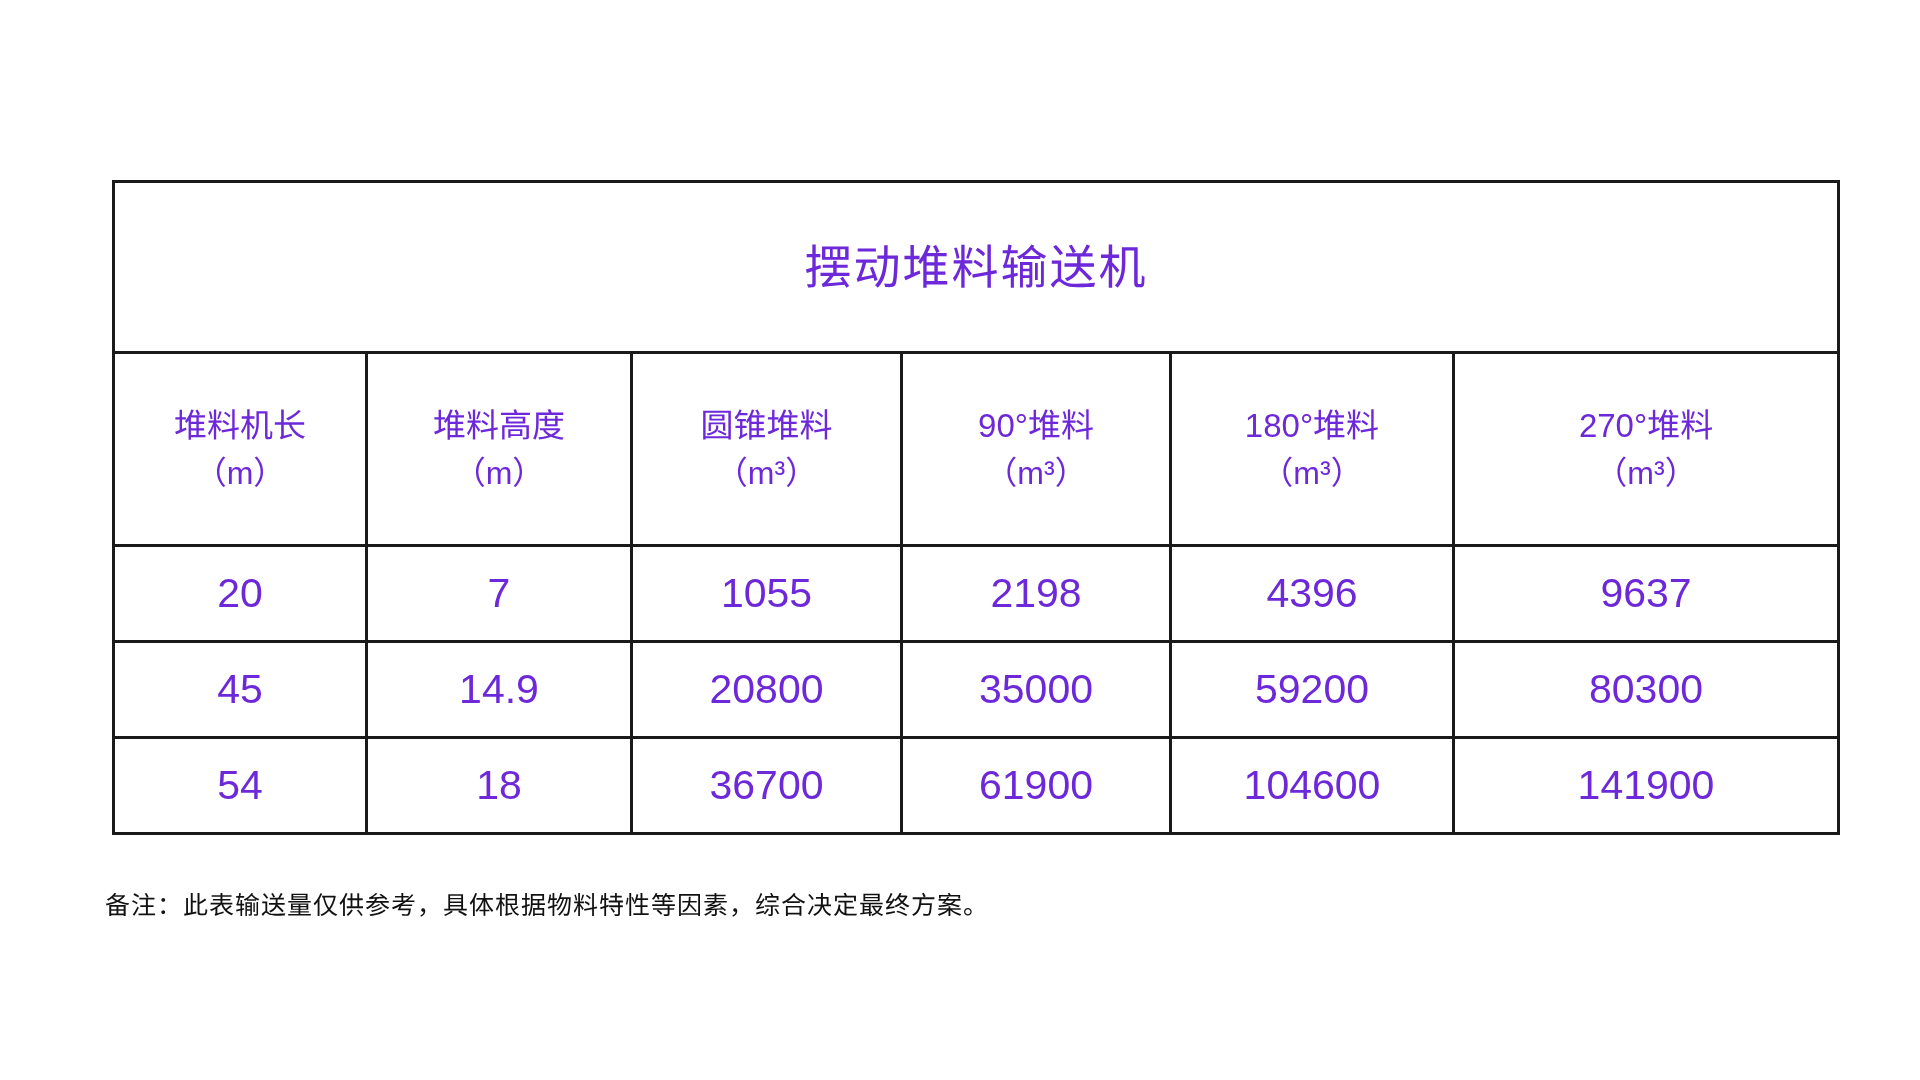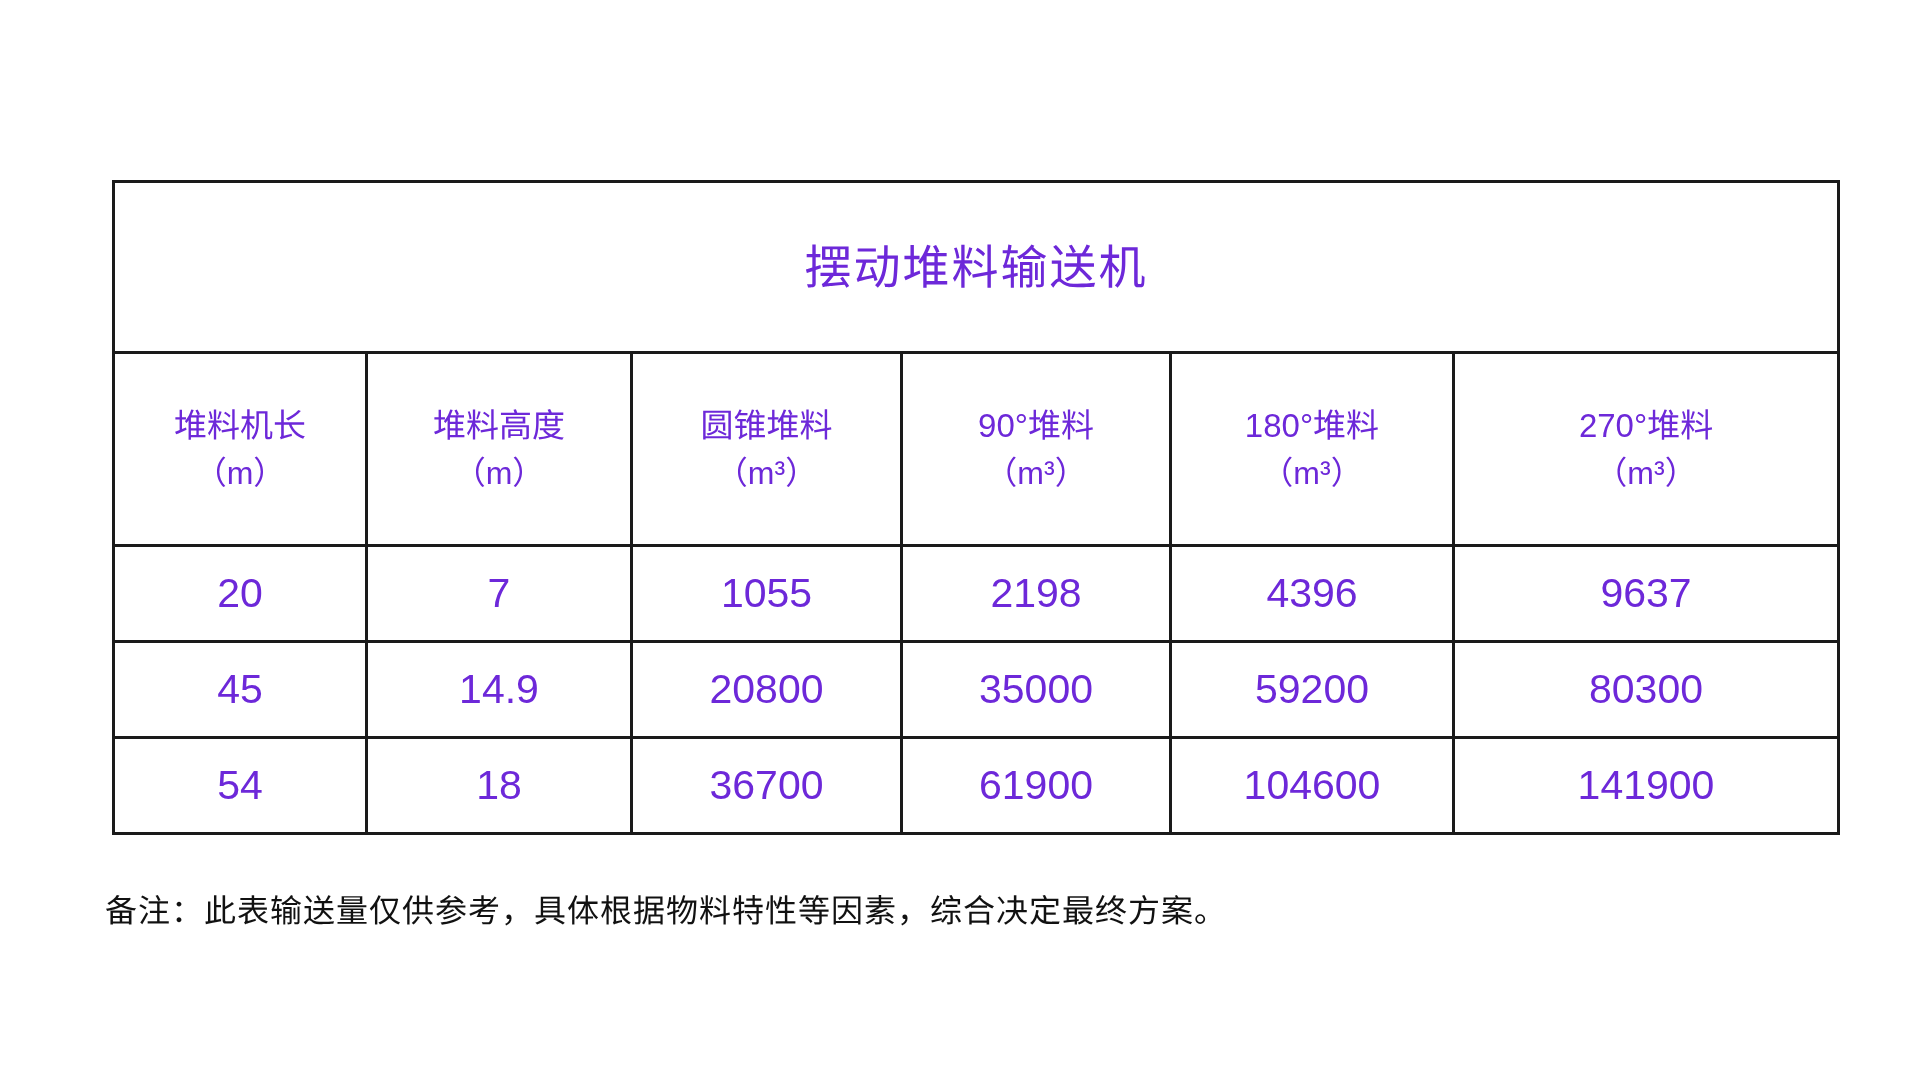--- a/index.html
+++ b/index.html
@@ -64,21 +64,21 @@
   col.c1 { width: 253px; }
   col.c2 { width: 265px; }
   col.c3 { width: 270px; }
   col.c4 { width: 269px; }
   col.c5 { width: 283px; }
   col.c6 { width: 385px; }
   .note {
     position: absolute;
     left: 105px;
     top: 885px;
-    font-size: 32px;
+    font-size: 25px;
     letter-spacing: 1px;
     color: #111111;
     white-space: nowrap;
   }
 </style>
 </head>
 <body>
 
 <div class="page">
 

